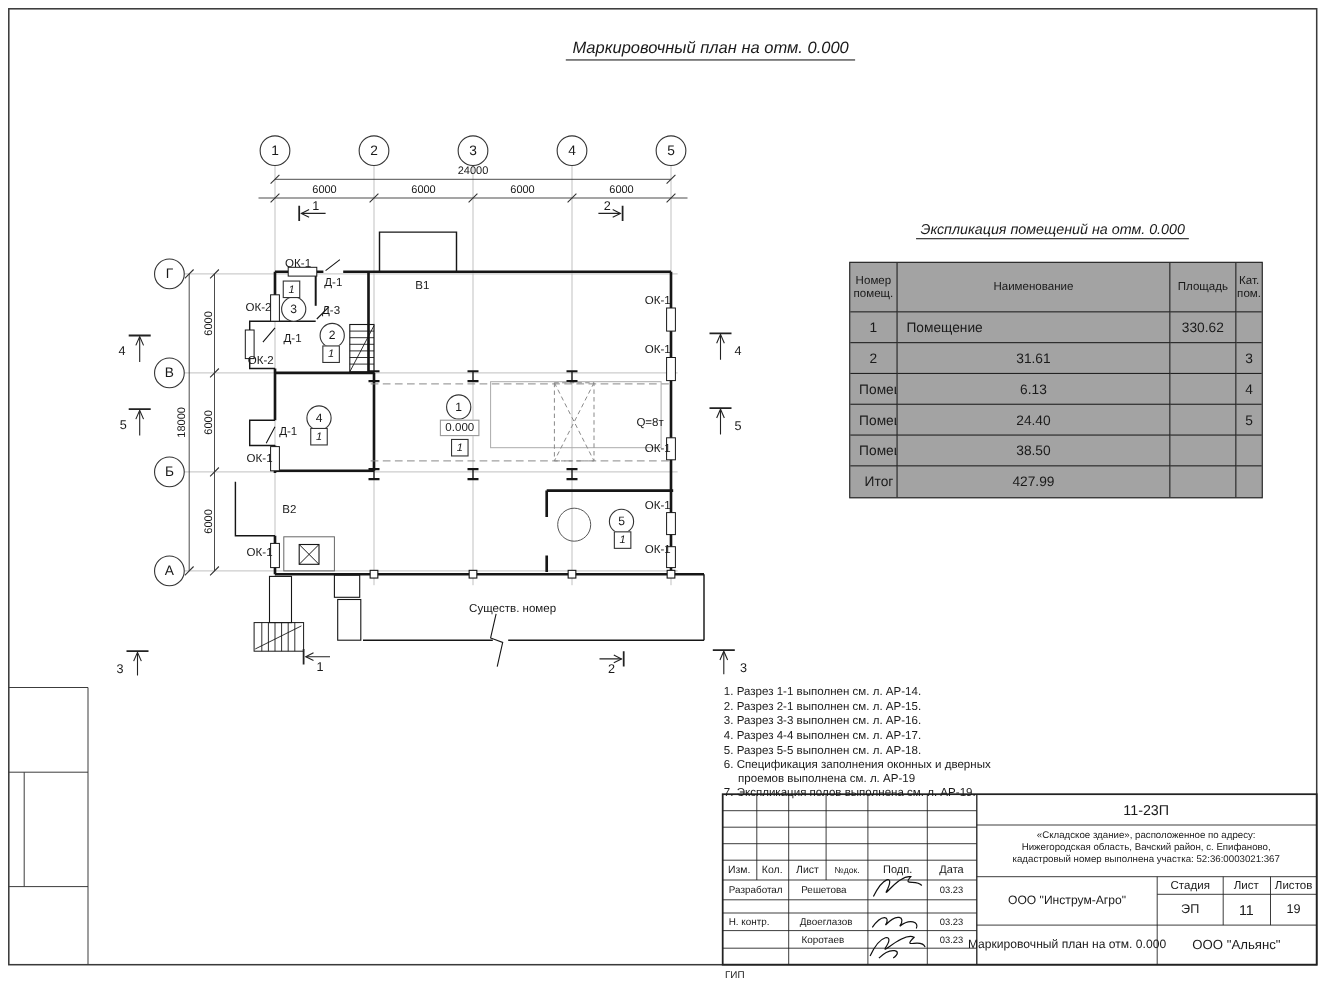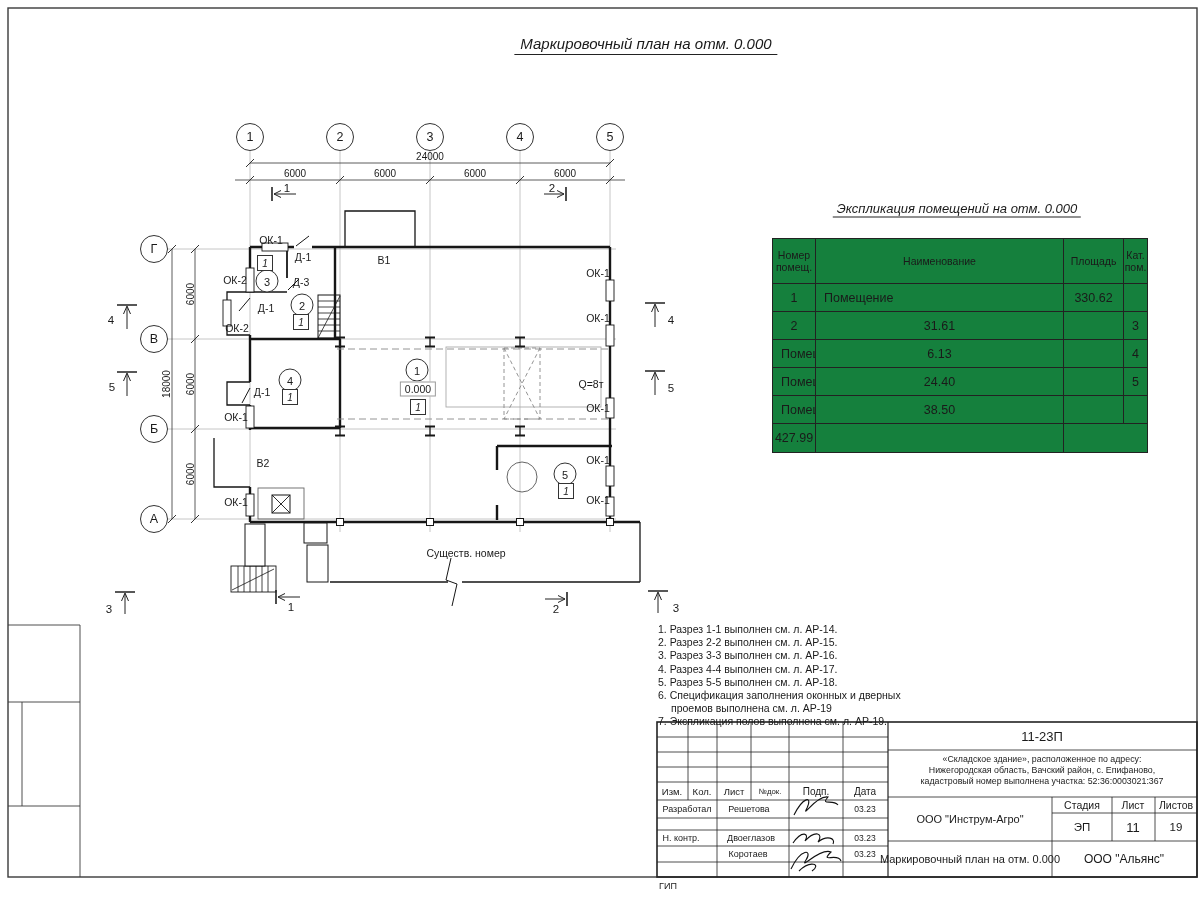--- a/index.html
+++ b/index.html
@@ -15,21 +15,21 @@
       border-radius:50%;background:#fff;display:flex;align-items:center;justify-content:center;font-size:12.5px}
   .rm{position:absolute;transform:translate(-50%,-50%);width:21px;height:21px;border:1px solid #333;
       border-radius:50%;background:#fff;display:flex;align-items:center;justify-content:center;font-size:11px}
   .cat{position:absolute;transform:translate(-50%,-50%);width:14px;height:14px;border:1px solid #333;background:#fff;
       display:flex;align-items:center;justify-content:center;font-size:10px;font-style:italic}
   .elev{position:absolute;transform:translate(-50%,-50%);border:1px solid #999;background:#fff;
       padding:0 4px;font-size:10.5px;line-height:13px}
   .title{font-size:15px;font-style:italic;border-bottom:1.2px solid #222;padding:0 6px 2px 6px}
   .ttitle{font-size:13px;font-style:italic;border-bottom:1px solid #222;padding:0 4px 1px 4px}
   .extable{position:absolute;left:772px;top:238px;display:grid;grid-template-columns:43px 248px 60px 23px;
-      grid-template-rows:45px repeat(6,28px);border:1.6px solid #222;background:#15803d}
+      grid-template-rows:45px repeat(6,28px);border:1.6px solid #222;background:#a3a3a3}
   .extable>div{border-right:1px solid #222;border-bottom:1px solid #222;display:flex;align-items:center;
       justify-content:center;font-size:12.5px;overflow:hidden}
   .extable>div:nth-child(4n){border-right:none}
   .extable>div:nth-child(n+25){border-bottom:none}
   .extable .hcell{font-size:10.5px;text-align:center;line-height:12px}
   .extable .ncell{justify-content:flex-start;padding-left:8px}
   .extable .tcell{justify-content:flex-start;padding-left:13px}
   .notes{position:absolute;left:658px;top:623px;font-size:10.5px;line-height:13.2px}
   .notes .cont{margin-left:13px}
   .tb{position:absolute;transform:translate(-50%,-50%);white-space:nowrap}
@@ -229,27 +229,28 @@
   <div class="ncell">Помещение</div>
   <div>24.40</div>
   <div></div>
 
   <div>5</div>
   <div class="ncell">Помещение</div>
   <div>38.50</div>
   <div></div>
 
   <div></div>
+  <div class="tcell">Итог</div>
   <div>427.99</div>
   <div></div>
 </div>
 
 <div class="notes">
   <div>1. Разрез 1-1 выполнен см. л. АР-14.</div>
-  <div>2. Разрез 2-2 выполнен см. л. АР-15.</div>
+  <div>2. Разрез 2-1 выполнен см. л. АР-15.</div>
   <div>3. Разрез 3-3 выполнен см. л. АР-16.</div>
   <div>4. Разрез 4-4 выполнен см. л. АР-17.</div>
   <div>5. Разрез 5-5 выполнен см. л. АР-18.</div>
   <div>6. Спецификация заполнения оконных и дверных</div>
   <div class="cont">проемов выполнена см. л. АР-19</div>
   <div>7. Экспликация полов выполнена см. л. АР-19.</div>
 </div>
 
 <div class="tb" style="left:1042px;top:736px;font-size:13px">11-23П</div>
 <div class="tb" style="left:1042px;top:759px;font-size:8.8px">«Складское здание», расположенное по адресу:</div>

